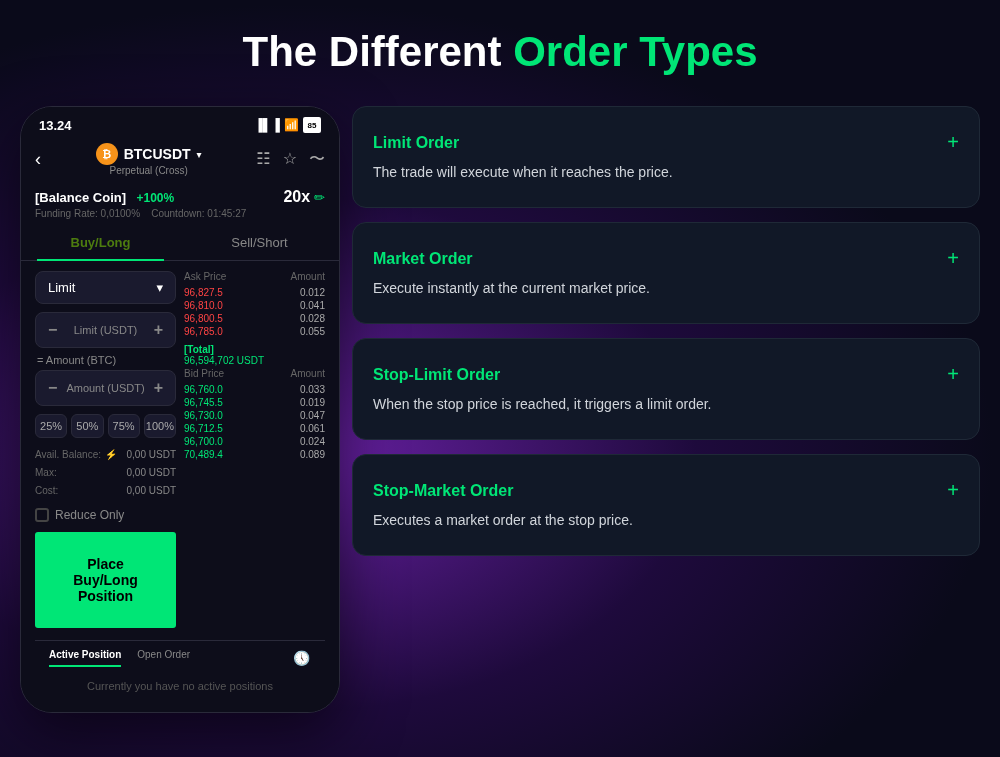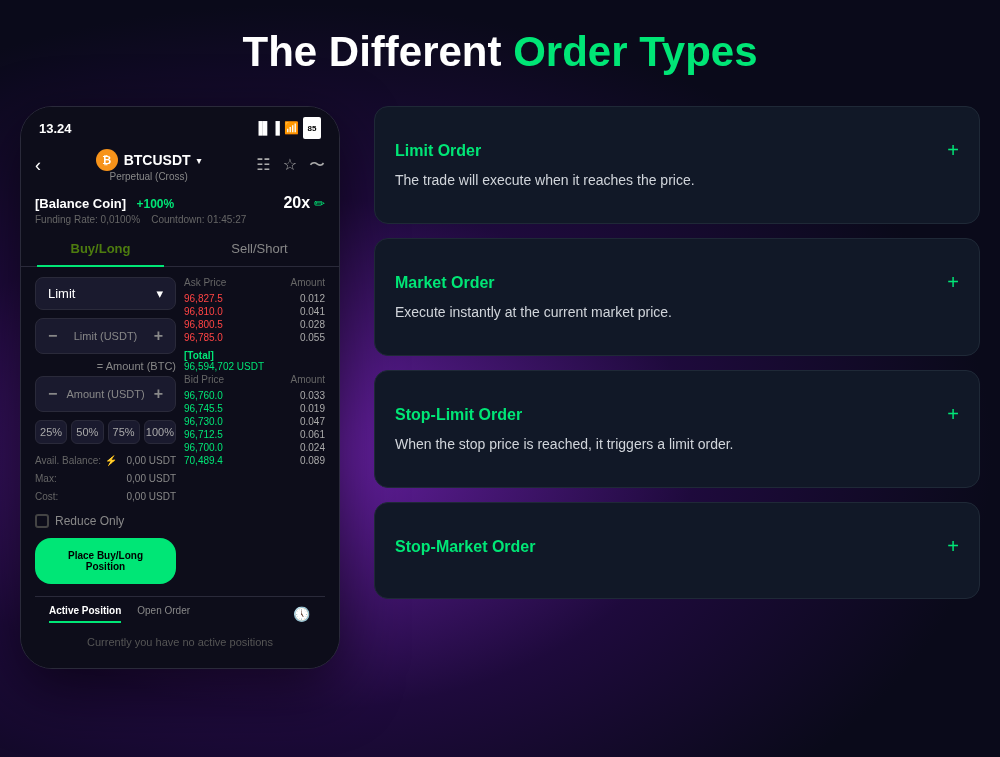--- a/index.html
+++ b/index.html
@@ -20,21 +20,21 @@
       font-weight: 800;
       margin-top: 28px;
       margin-bottom: 30px;
     }
     .page-title .highlight {
       color: #00e676;
     }
 
     .main-content {
       display: flex;
-      gap: 34px;
+      gap: 12px;
       width: 960px;
       align-items: flex-start;
     }
 
     
     .phone {
       width: 320px;
       min-width: 320px;
       background: #0d0d1a;
       border-radius: 32px;
@@ -58,21 +58,21 @@
     .status-icons {
       display: flex;
       align-items: center;
       gap: 4px;
       color: white;
       font-size: 12px;
     }
     .battery-icon {
       background: white;
       width: 18px;
-      height: 22px;
+      height: 16px;
       border-radius: 2px;
       position: relative;
       display: flex;
       align-items: center;
       padding: 1px;
       font-size: 8px;
       color: #000;
       font-weight: 700;
       justify-content: center;
     }
@@ -247,21 +247,20 @@
       font-size: 11px;
       text-align: center;
       flex: 1;
     }
 
     .amount-label {
       color: #888;
       font-size: 11px;
       margin: 4px 0;
       padding-left: 2px;
-      text-align: right;
     }
     .ob-header {
       display: flex;
       justify-content: space-between;
       color: #666;
       font-size: 10px;
       margin-bottom: 4px;
     }
     .ob-row {
       display: flex;
@@ -328,23 +327,23 @@
     .reduce-label {
       color: #888;
       font-size: 12px;
     }
 
     .place-order-btn {
       width: 100%;
       background: #00e676;
       color: #000;
       font-weight: 700;
-      font-size: 10px;
-      border-radius: 16px;
-      padding: 12px;
+      font-size: 14px;
+      border-radius: 3px;
+      padding: 24px;
       text-align: center;
       cursor: pointer;
       margin-bottom: 12px;
     }
 
     .bottom-tabs {
       display: flex;
       border-top: 1px solid #2a2a3a;
       padding: 8px 14px 0;
       gap: 16px;
@@ -387,21 +386,21 @@
     .cards-col {
       flex: 1;
       display: flex;
       flex-direction: column;
       gap: 14px;
     }
 
     .order-card {
       background: #111827;
       border-radius: 14px;
-      padding: 32px 20px;
+      padding: 24px 20px;
       border: 1px solid #1f2937;
     }
 
     .card-header {
       display: flex;
       justify-content: space-between;
       align-items: center;
       margin-bottom: 8px;
     }
     .card-title {
@@ -633,16 +632,17 @@
         <span class="card-plus">+</span>
       </div>
       <p class="card-desc">When the stop price is reached, it triggers a limit order.</p>
     </div>
 
     <div class="order-card">
       <div class="card-header">
         <span class="card-title">Stop-Market Order</span>
         <span class="card-plus">+</span>
       </div>
+      <p class="card-desc">Executes a market order at the stop price.</p>
     </div>
 
   </div>
 </div>
 
 </body></html>

